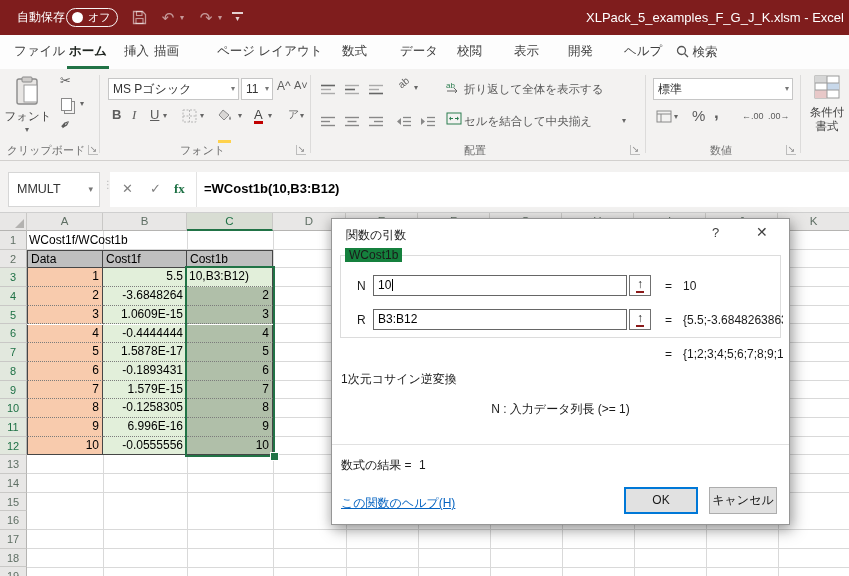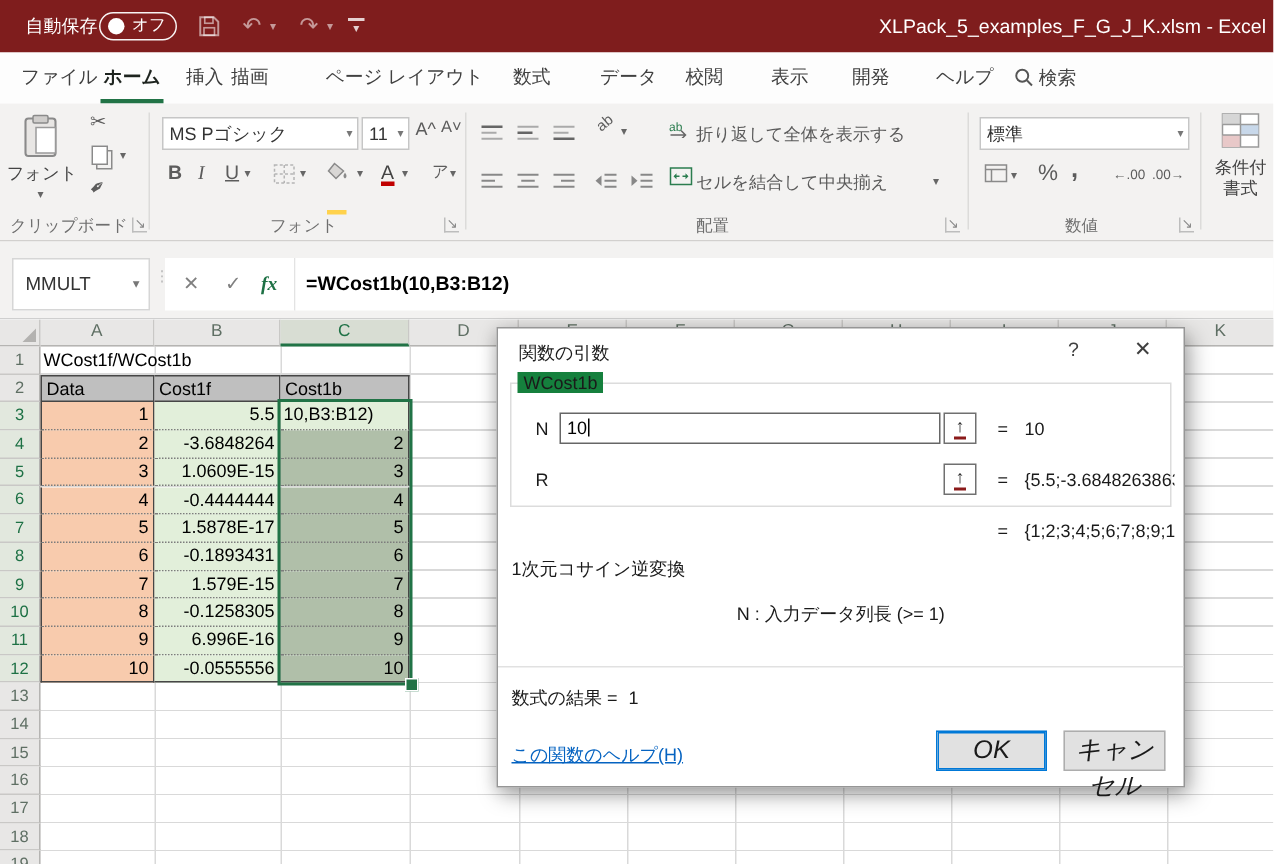--- a/index.html
+++ b/index.html
@@ -41,21 +41,21 @@
   .fill-bar{display:inline-block;width:13px;height:3px;background:#ffd24c;vertical-align:bottom;}
   .bigbtn-label{font-size:11.5px;color:#444;text-align:center;line-height:14px;}
   
   .fstrip{position:absolute;left:0;top:161px;width:849px;height:52px;background:#f3f2f1;border-bottom:1px solid #cfcfcf;box-sizing:border-box;}
   .namebox{position:absolute;left:8px;top:11px;width:92px;height:35px;background:#fff;border:1px solid #d6d6d6;box-sizing:border-box;}
   .namebox-txt{position:absolute;left:8px;top:0;line-height:33px;font-size:12.5px;color:#333;}
   .namebox-dd{position:absolute;right:6px;top:0;line-height:33px;font-size:9px;color:#777;}
   .fdots{position:absolute;left:103px;top:22px;width:3px;color:#b9b9b9;font-size:10px;letter-spacing:0;line-height:4px;}
   .fbtns{position:absolute;left:110px;top:11px;width:86px;height:35px;background:#fff;border-right:1px solid #e3e3e3;}
   .fbtn{position:absolute;top:0;line-height:34px;font-size:13px;color:#808080;}
-  .fxbtn{color:#1e7145;font-style:italic;font-weight:bold;font-family:"Liberation Serif","DejaVu Serif",serif;text-align:center;}
+  .fxbtn{color:#1e7145;font-weight:bold;font-family:"Liberation Serif","DejaVu Serif",serif;text-align:center;}
   .finput{position:absolute;left:197px;top:11px;right:0;height:35px;background:#fff;}
   .ftext{position:absolute;left:7px;top:0;line-height:34px;font-size:13px;font-weight:bold;color:#000;}
   
   .sheet{position:absolute;left:0;top:213px;width:849px;height:363px;background:#fff;overflow:hidden;}
   .colheads{position:absolute;left:0;top:0;height:18px;display:flex;}
   .ch{height:18px;line-height:17px;text-align:center;font-size:11.5px;color:#5f6f64;background:#e8e7e6;
       border-right:1px solid #c9c8c6;border-bottom:1px solid #b5b4b2;box-sizing:border-box;}
   .ch.sel{background:#d8ddd3;color:#1e7145;border-bottom:2px solid #217346;}
   .corner{position:relative;}
   .corner:after{content:"";position:absolute;right:2px;bottom:2px;width:0;height:0;
@@ -93,21 +93,21 @@
   .dfield-label{position:absolute;font-size:12px;color:#1a1a1a;}
   .dinput{position:absolute;width:254px;height:21px;background:#fff;border:1px solid #666;padding:2px 4px;font-size:12px;color:#000;white-space:nowrap;}
   .caret{display:inline-block;width:1px;height:12px;background:#000;vertical-align:-2px;margin-left:1px;}
   .collapse{position:absolute;width:22px;height:21px;background:#fff;border:1px solid #707070;text-align:center;line-height:17px;}
   .collapse span{font-weight:bold;font-size:12px;color:#1a1a1a;border-bottom:2px solid #8b1a1a;padding:0 1px;}
   .deq{position:absolute;font-size:12px;color:#1a1a1a;}
   .dval{position:absolute;font-size:12px;color:#1a1a1a;white-space:nowrap;overflow:hidden;}
   .dlg-hr{position:absolute;left:0px;top:225px;width:457px;border-top:1px solid #e1e1e1;}
   .dlg-result{position:absolute;left:9px;top:238px;font-size:12px;color:#1a1a1a;}
   .dlg-help{position:absolute;left:9px;top:276px;font-size:12px;color:#0563c1;text-decoration:underline;cursor:pointer;}
-  .dbtn{position:absolute;height:27px;background:#e1e1e1;font-size:17px;color:#1a1a1a;text-align:center;line-height:24px;font-style:italic;}
+  .dbtn{position:absolute;height:27px;background:#e1e1e1;font-size:12px;color:#1a1a1a;text-align:center;line-height:24px;}
   .dbtn.ok{left:292px;top:268px;width:74px;border:1px solid #0078d7;box-shadow:inset 0 0 0 1px #0078d7;}
   .dbtn.cancel{left:377px;top:268px;width:68px;border:1px solid #adadad;}
 </style>
 </head>
 <body>
 
 <div class="titlebar">
   <span class="tb-item" style="left:17px;">自動保存</span>
   <span class="toggle-pill">
     <span class="toggle-dot"></span>
@@ -433,20 +433,23 @@
   <div class="dinput" style="left:41px;top:56px;">
     <span>10</span><span class="caret"></span>
   </div>
   <div class="collapse" style="left:297px;top:56px;">
     <span>↑</span>
   </div>
   <span class="deq" style="left:333px;top:60px;">=</span>
   <span class="dval" style="left:351px;top:60px;width:96px;">10</span>
 
   <span class="dfield-label" style="left:25px;top:94px;">R</span>
+  <div class="dinput" style="left:41px;top:90px;">
+    <span>B3:B12</span>
+  </div>
   <div class="collapse" style="left:297px;top:90px;">
     <span>↑</span>
   </div>
   <span class="deq" style="left:333px;top:94px;">=</span>
   <span class="dval" style="left:351px;top:94px;width:100px;">{5.5;-3.68482638639182;1.0...</span>
 
   <span class="deq" style="left:333px;top:128px;">=</span>
   <span class="dval" style="left:351px;top:128px;width:100px;">{1;2;3;4;5;6;7;8;9;10}</span>
 
   <span class="dval" style="left:9px;top:152px;width:300px;">1次元コサイン逆変換</span>

